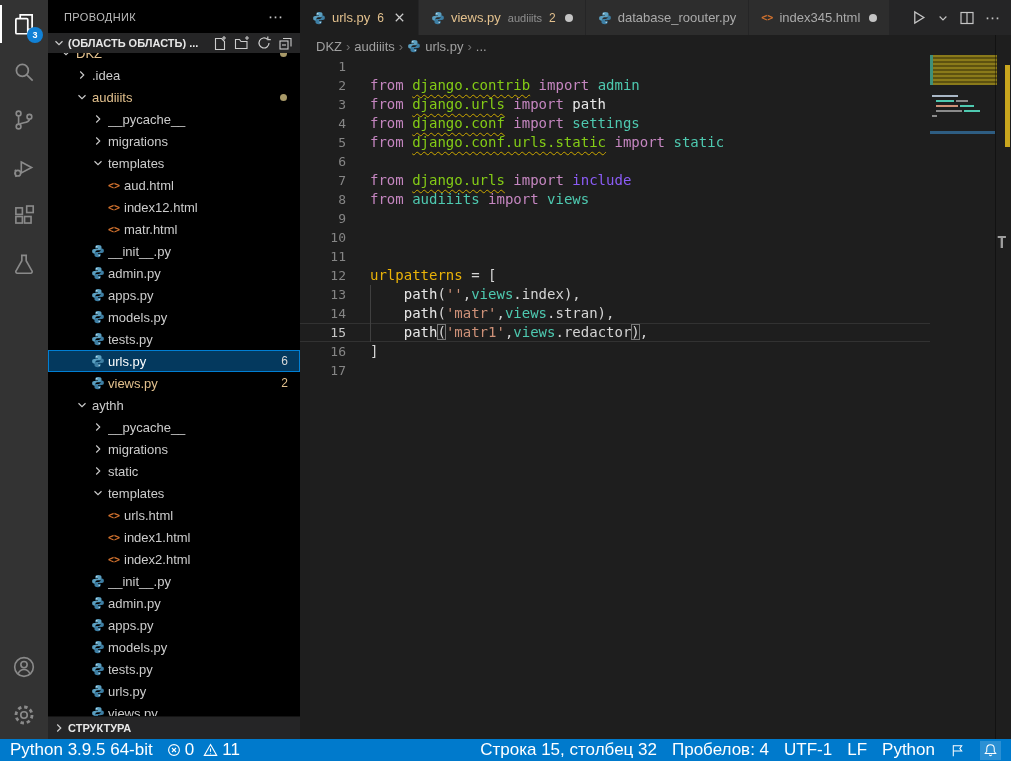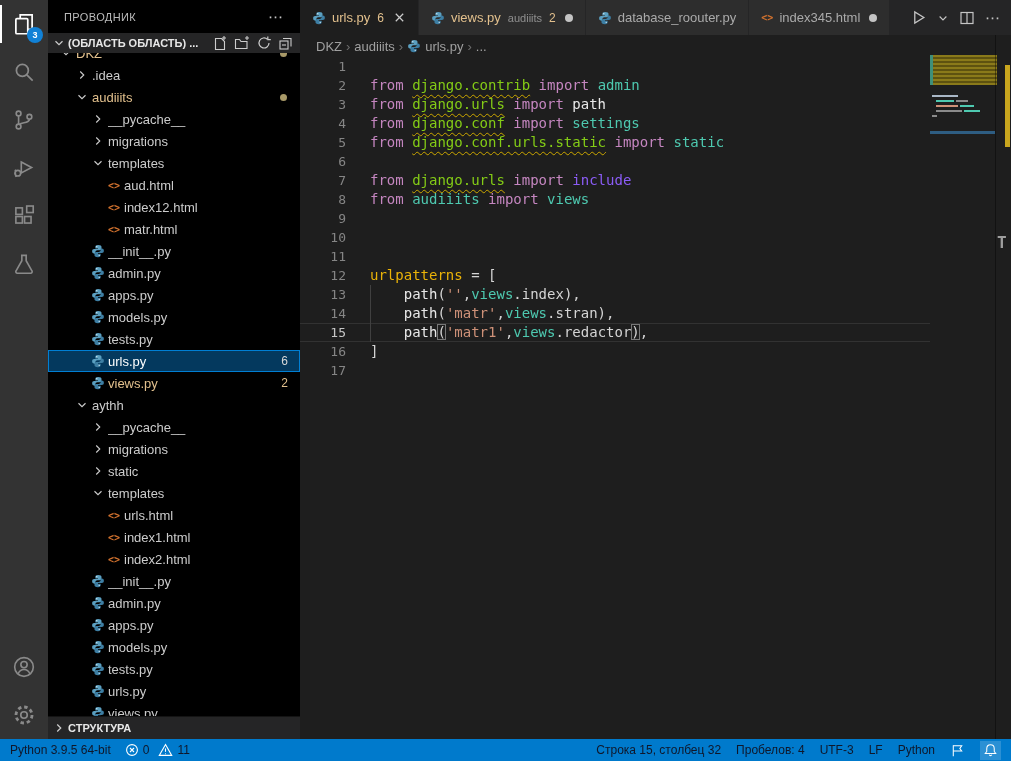--- a/index.html
+++ b/index.html
@@ -83,22 +83,22 @@
   .mm-warn{position:absolute;left:630px;top:55px;width:67px;height:30px;
            background:repeating-linear-gradient(180deg,#8a7a1a 0 2px,#5e5210 2px 4px);}
   .mm-warn::before{content:"";position:absolute;left:0;top:0;bottom:0;width:3px;background:#3f8f7a;}
   .mm-mark{position:absolute;height:2px;}
   .mm-cur{position:absolute;left:630px;top:131px;width:65px;height:3px;background:#2e5d82;}
   .mm-divider{position:absolute;left:695px;top:35px;bottom:0;width:1px;background:rgba(0,0,0,.4);}
   .ov-warn{position:absolute;left:705px;top:65px;width:5px;height:82px;background:#c9a61e;}
   .t-glyph{position:absolute;left:697px;top:233px;color:#9e9e9e;font:bold 16px "DejaVu Sans Mono",monospace;}
 
   
-  .statusbar{position:absolute;left:0;right:0;bottom:0;height:22px;background:#007ACC;color:#0f172a;
-             display:flex;align-items:center;font-size:12px;padding:0 10px;box-sizing:border-box;}
+  .statusbar{position:absolute;left:0;right:0;bottom:0;height:22px;background:#007ACC;color:#ffffff;
+             display:flex;align-items:center;font-size:17px;padding:0 10px;box-sizing:border-box;}
   .sb-group{display:flex;align-items:center;gap:14px;}
   .sb-item{display:flex;align-items:center;gap:4px;cursor:pointer;white-space:nowrap;}
   .sb-right{margin-left:auto;display:flex;align-items:center;gap:15px;}
   .sb-bell{background:rgba(255,255,255,.17);padding:2px 3px;}
 
   
   .tooltip{position:absolute;left:833px;top:710px;height:22px;padding:0 10px;background:#252526;
            border:1px solid #4d4d4d;color:#cccccc;font-size:12px;display:flex;align-items:center;z-index:20;}
   .tooltip-tail{position:absolute;left:152px;top:18px;width:8px;height:8px;background:#252526;
            border-right:1px solid #4d4d4d;border-bottom:1px solid #4d4d4d;transform:rotate(45deg);}
@@ -716,21 +716,21 @@
               <path d="M7 5.4v3.4"></path>
               <path d="M7 10.4v.8"></path>
           </svg>
         </span>
         <span>11</span>
       </span>
     </span>
     <span class="sb-right">
       <span class="sb-item">Строка 15, столбец 32</span>
       <span class="sb-item">Пробелов: 4</span>
-      <span class="sb-item">UTF-3</span>
+      <span class="sb-item">UTF-1</span>
       <span class="sb-item">LF</span>
       <span class="sb-item">Python</span>
       <span class="sb-item">
         <svg width="15" height="15" viewBox="0 0 16 16" fill="none" stroke="#ffffff" stroke-width="1.1">
           <path d="M3.5 14V2.5"></path>
             <path d="M3.5 3h9l-2 2.8 2 2.8h-9"></path>
         </svg>
       </span>
       <span class="sb-item sb-bell">
         <span>

